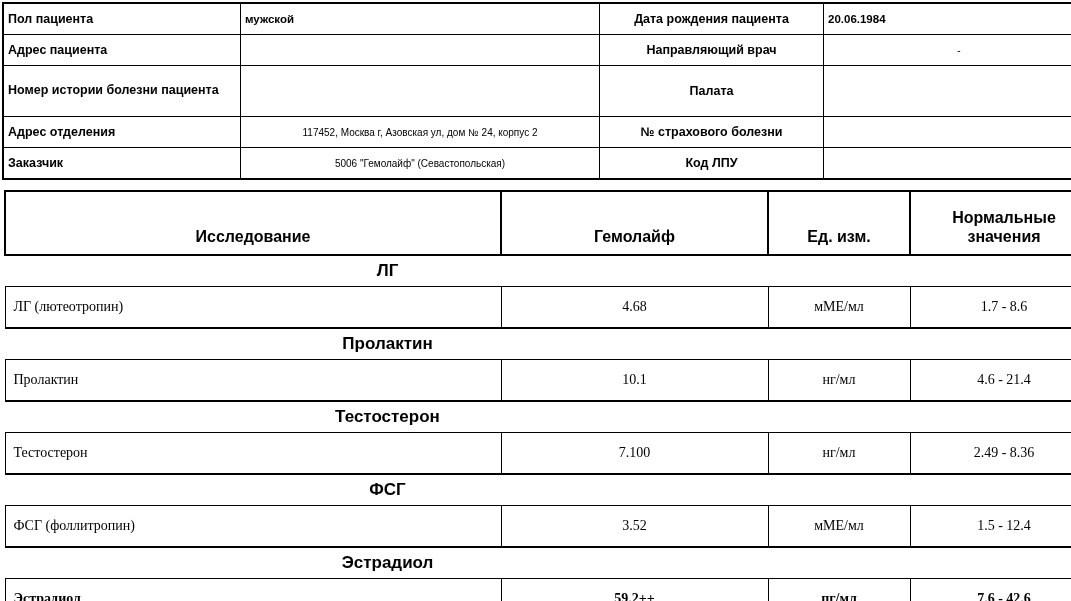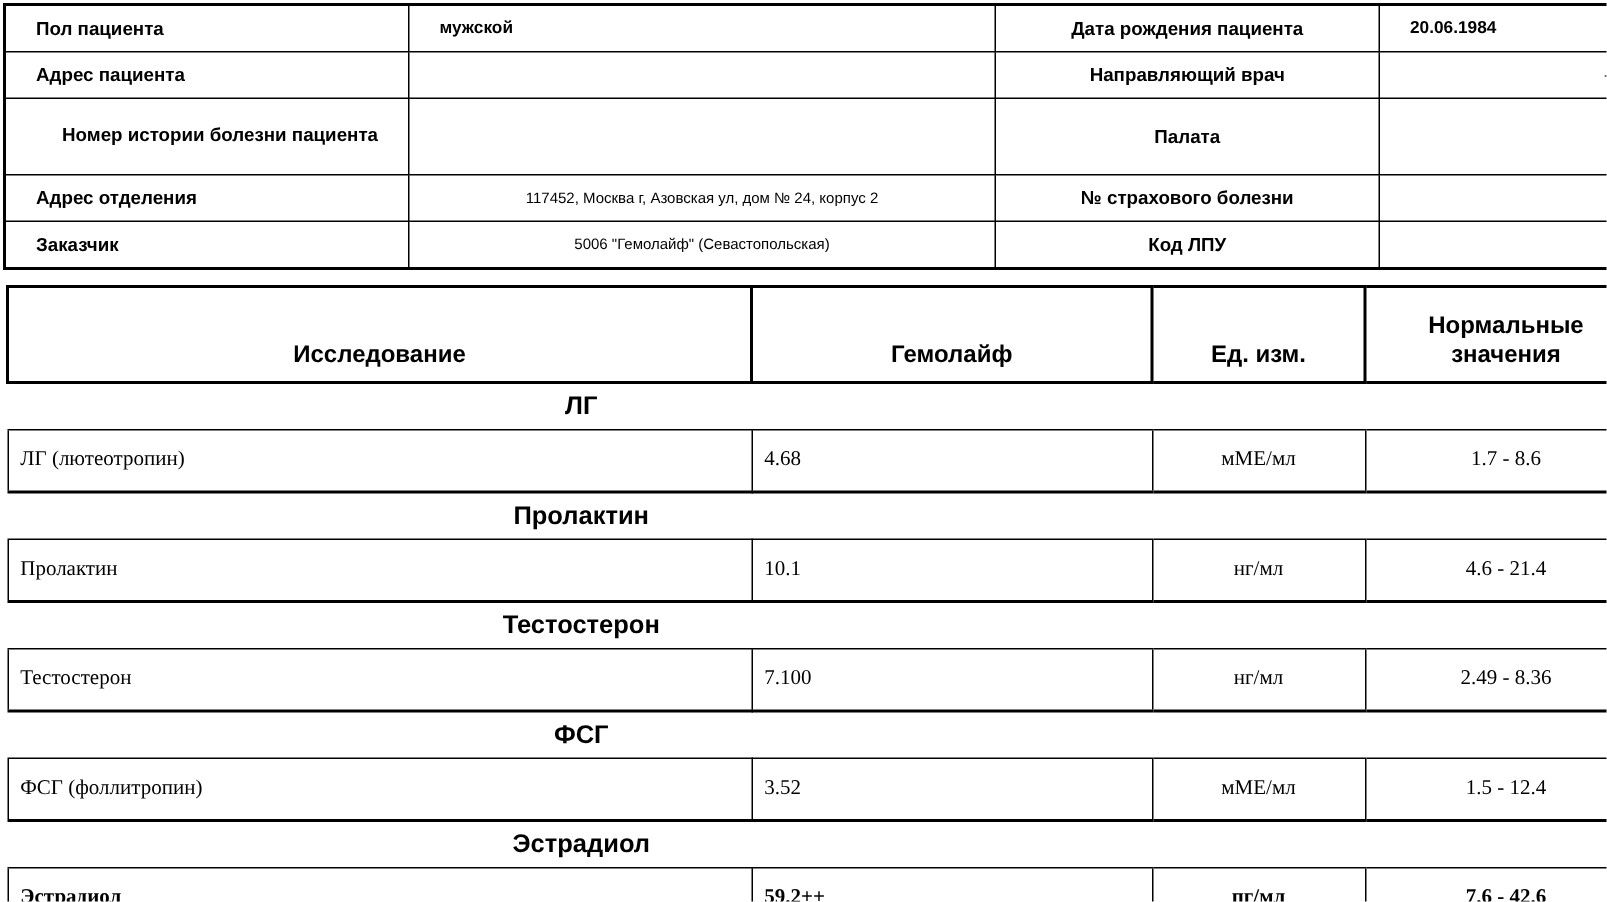--- a/index.html
+++ b/index.html
@@ -24,42 +24,42 @@
   
   .info-table {
     width: 1063px;
     margin: 2px 0 0 2px;
     border-collapse: collapse;
     border: 2px solid #000;
     table-layout: fixed;
   }
   .info-table td {
     border: 1px solid #000;
-    padding: 4px 20px;
+    padding: 4px 4px;
     vertical-align: middle;
     font-size: 12.5px;
     font-weight: bold;
     height: 22px;
   }
   .info-table td.value {
     font-weight: bold;
     font-size: 11.5px;
     text-align: left;
   }
   .info-table td.value-sm {
     font-weight: normal;
     font-size: 10px;
     text-align: center;
   }
   .col-label-1 { width: 228px; }
   .col-value-1 { width: 350px; }
   .col-label-2 { width: 215px; text-align: center; }
   .col-value-2 { width: 262px; }
   .tall-row td { height: 42px; }
-  .va-top { vertical-align: top; text-align: right; }
+  .va-top { vertical-align: top; }
   .va-mid { vertical-align: middle; }
   .nowrap-break { white-space: normal; line-height: 1.22; }
 
   
   .results {
     width: 1055px;
     margin: 10px 0 0 4px;
     border-collapse: collapse;
     table-layout: fixed;
   }
@@ -98,21 +98,21 @@
     border-bottom: 1px solid #000;
   }
 
   tr.analyte td {
     font-size: 14px;
     height: 34px;
     padding: 3px 8px;
     font-family: Liberation Serif, serif;
   }
   td.a-name { text-align: left; }
-  td.a-value { text-align: left; }
+  td.a-value { text-align: center; }
   td.a-unit { text-align: center; }
   td.a-norm { text-align: center; }
 
   tr.analyte.bold td { font-weight: bold; }
 </style>
 </head>
 <body>
 
 <div class="page">
 

